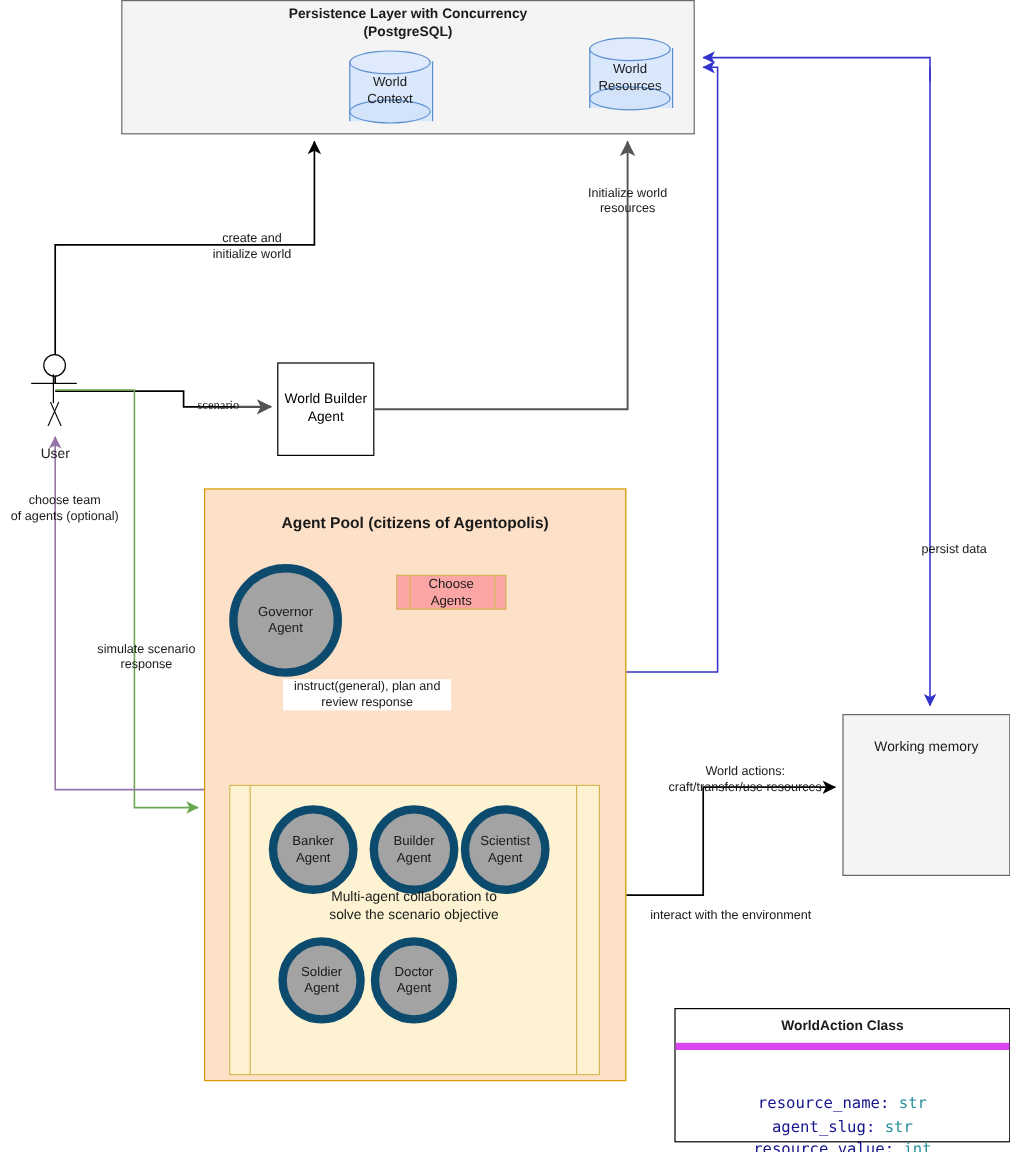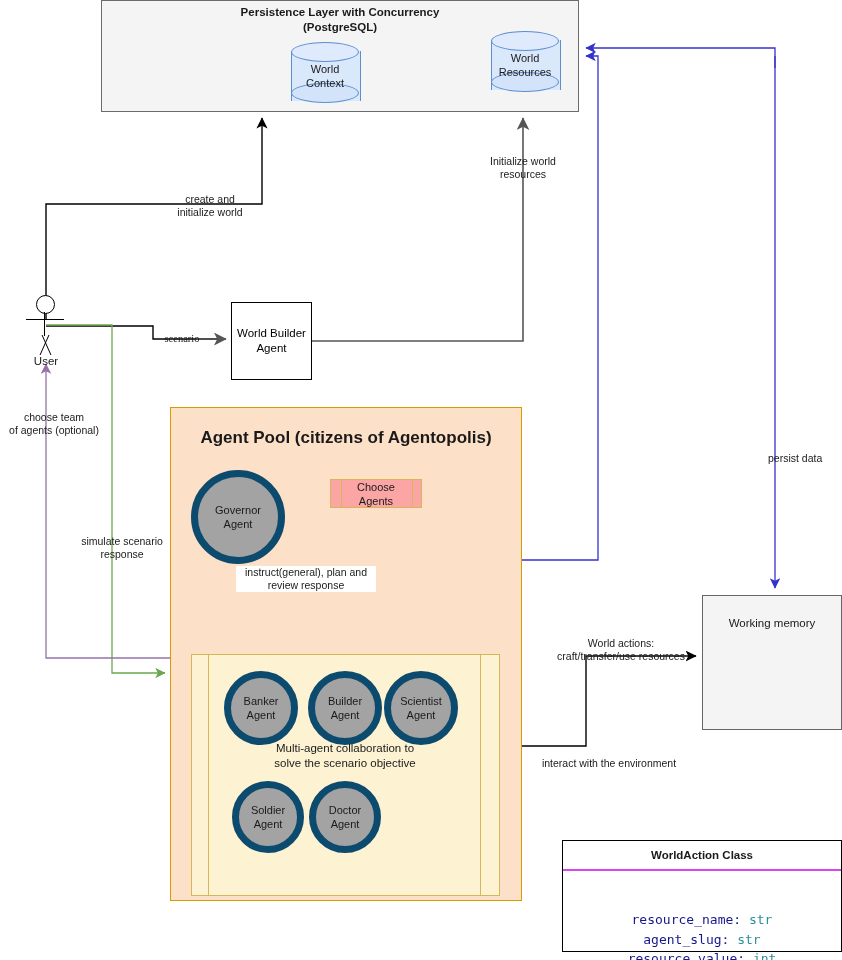--- a/index.html
+++ b/index.html
@@ -49,21 +49,21 @@
     font-size:11.5px;color:#1a1a1a;
     display:block;text-align:center;padding-top:21px;box-sizing:border-box;
   }
 
   .agent-pool{
     left:170px;top:407px;width:352px;height:494px;
     background:#fde0c8;border:1.5px solid #d79b00;
   }
   .agent-pool .title{
     position:absolute;left:0;top:20px;width:100%;text-align:center;
-    font-size:17px;font-weight:bold;color:#1a1a1a;
+    font-size:13px;font-weight:bold;color:#1a1a1a;
   }
 
   .inner-pool{
     position:absolute;left:20px;top:246px;width:307px;height:240px;
     background:#fdf3d3;border:1px solid #d6b656;
   }
   .inner-div{position:absolute;top:0;width:1px;height:100%;background:#d6b656;}
 
   .circle{
     position:absolute;border-radius:50%;background:#a3a3a3;border:7px solid #0c4a6e;
@@ -89,35 +89,35 @@
     position:absolute;left:190px;top:741px;width:310px;text-align:center;
     font-size:11.5px;line-height:15px;color:#1a1a1a;
   }
 
   .user{position:absolute;left:22px;top:295px;width:48px;height:90px;}
   .user .head{position:absolute;left:14px;top:0;width:17px;height:17px;border:1.6px solid #000;border-radius:50%;background:#fff;}
   .user .arms{position:absolute;left:4px;top:24px;width:38px;height:0;border-top:1.6px solid #000;}
   .user .body{position:absolute;left:22px;top:17px;width:0;height:24px;border-left:1.6px solid #000;}
   .user .lleg{position:absolute;left:5px;top:40px;width:19px;height:20px;border-right:1.6px solid #000;transform:skewX(24deg);}
   .user .rleg{position:absolute;left:22px;top:40px;width:19px;height:20px;border-left:1.6px solid #000;transform:skewX(-24deg);}
-  .user .lbl{position:absolute;left:-8px;top:60px;width:64px;text-align:center;font-size:11.5px;color:#1a1a1a;}
+  .user .lbl{position:absolute;left:-8px;top:78px;width:64px;text-align:center;font-size:11.5px;color:#1a1a1a;}
 
   .edge-label{
     position:absolute;font-size:10.5px;line-height:13px;color:#1a1a1a;text-align:center;
     white-space:pre-line;
   }
   .edge-label.boxed{background:#ffffff;}
 
   .uml{
     left:562px;top:840px;width:280px;height:112px;
     background:#ffffff;border:1px solid #000;
   }
   .uml .hdr{
     position:absolute;left:0;top:0;width:100%;height:28px;line-height:28px;
-    text-align:center;font-size:11.5px;font-weight:bold;border-bottom:2px solid #d946ef;color:#1a1a1a;
+    text-align:center;font-size:11.5px;font-weight:bold;border-bottom:6px solid #d946ef;color:#1a1a1a;
   }
   .uml .fields{
     position:absolute;left:0;top:30px;width:100%;text-align:center;
     font-family:"DejaVu Sans Mono","Liberation Mono",monospace;font-size:13px;line-height:19.5px;margin-top:39px;
   }
   .uml .fname{color:#16168c;}
   .uml .ftype{color:#2a8f9c;}
 </style>
 </head>
 <body>

